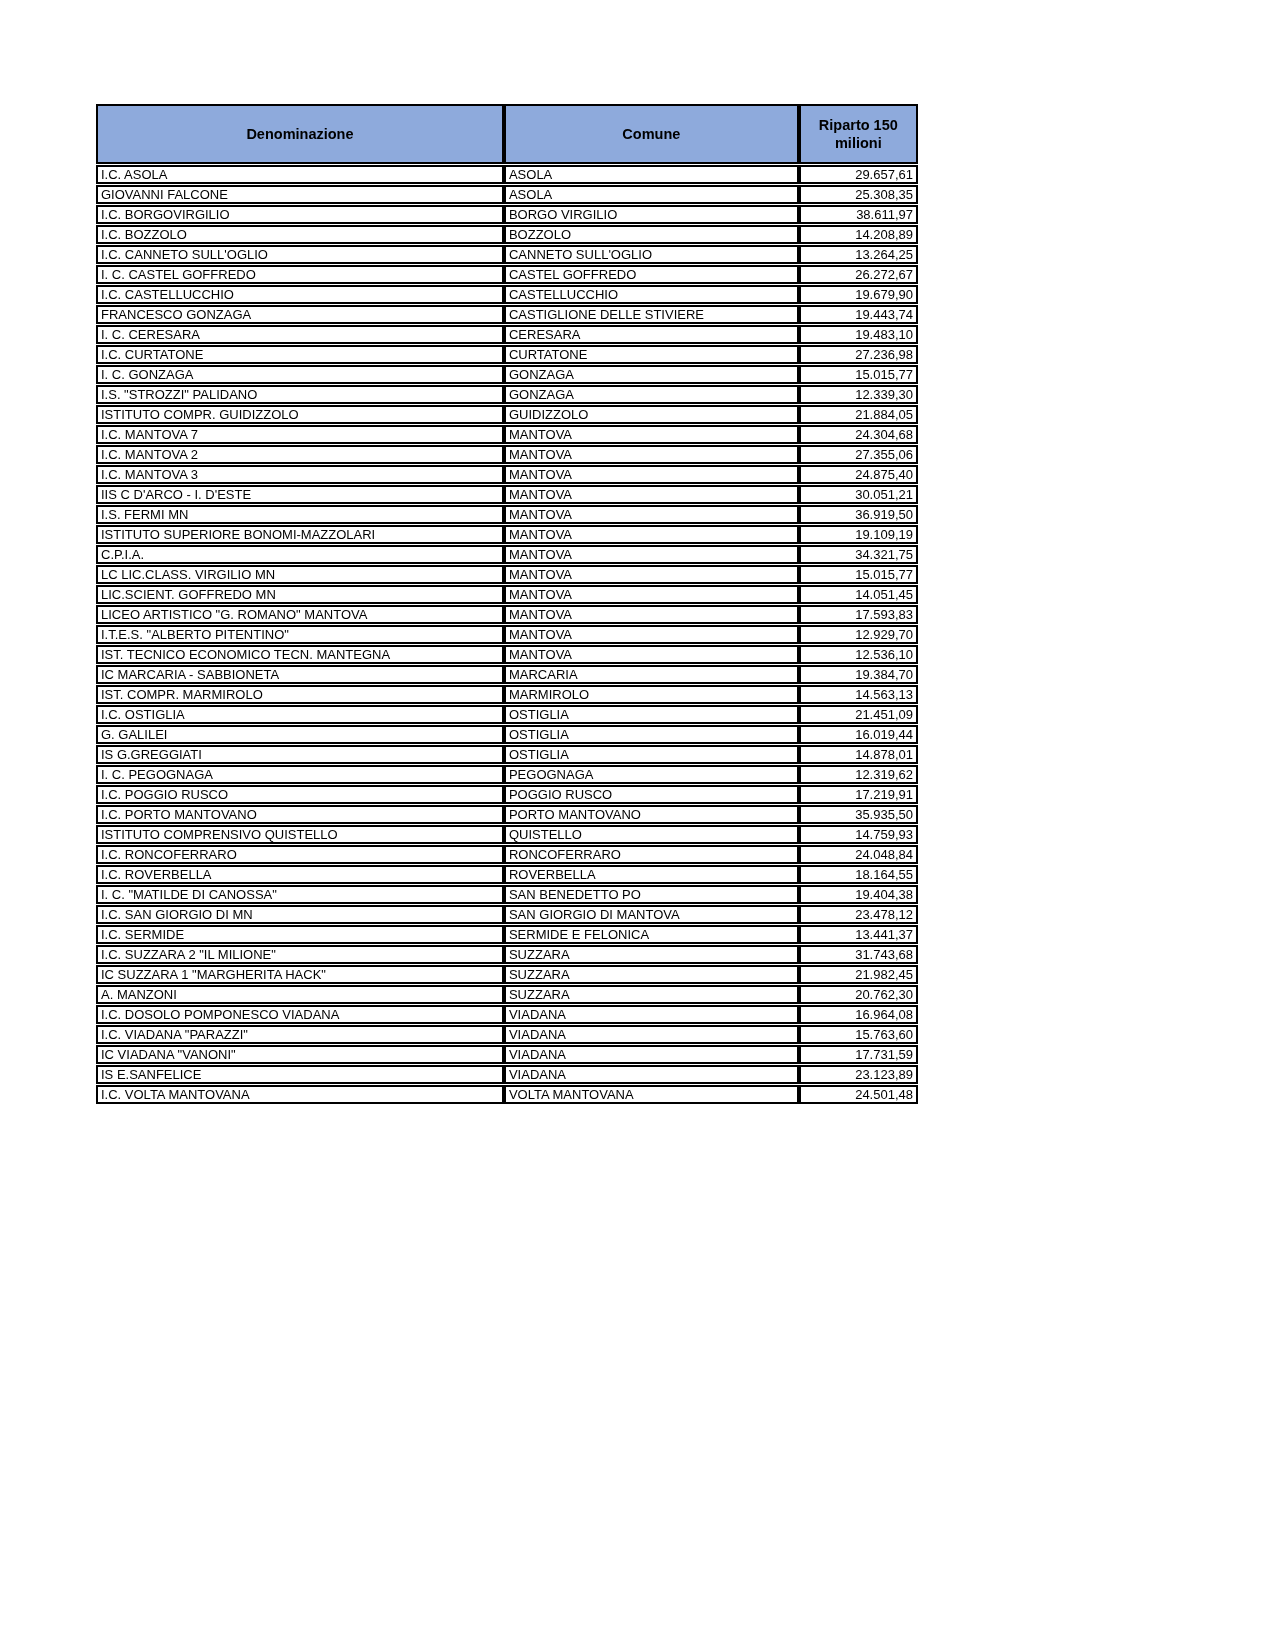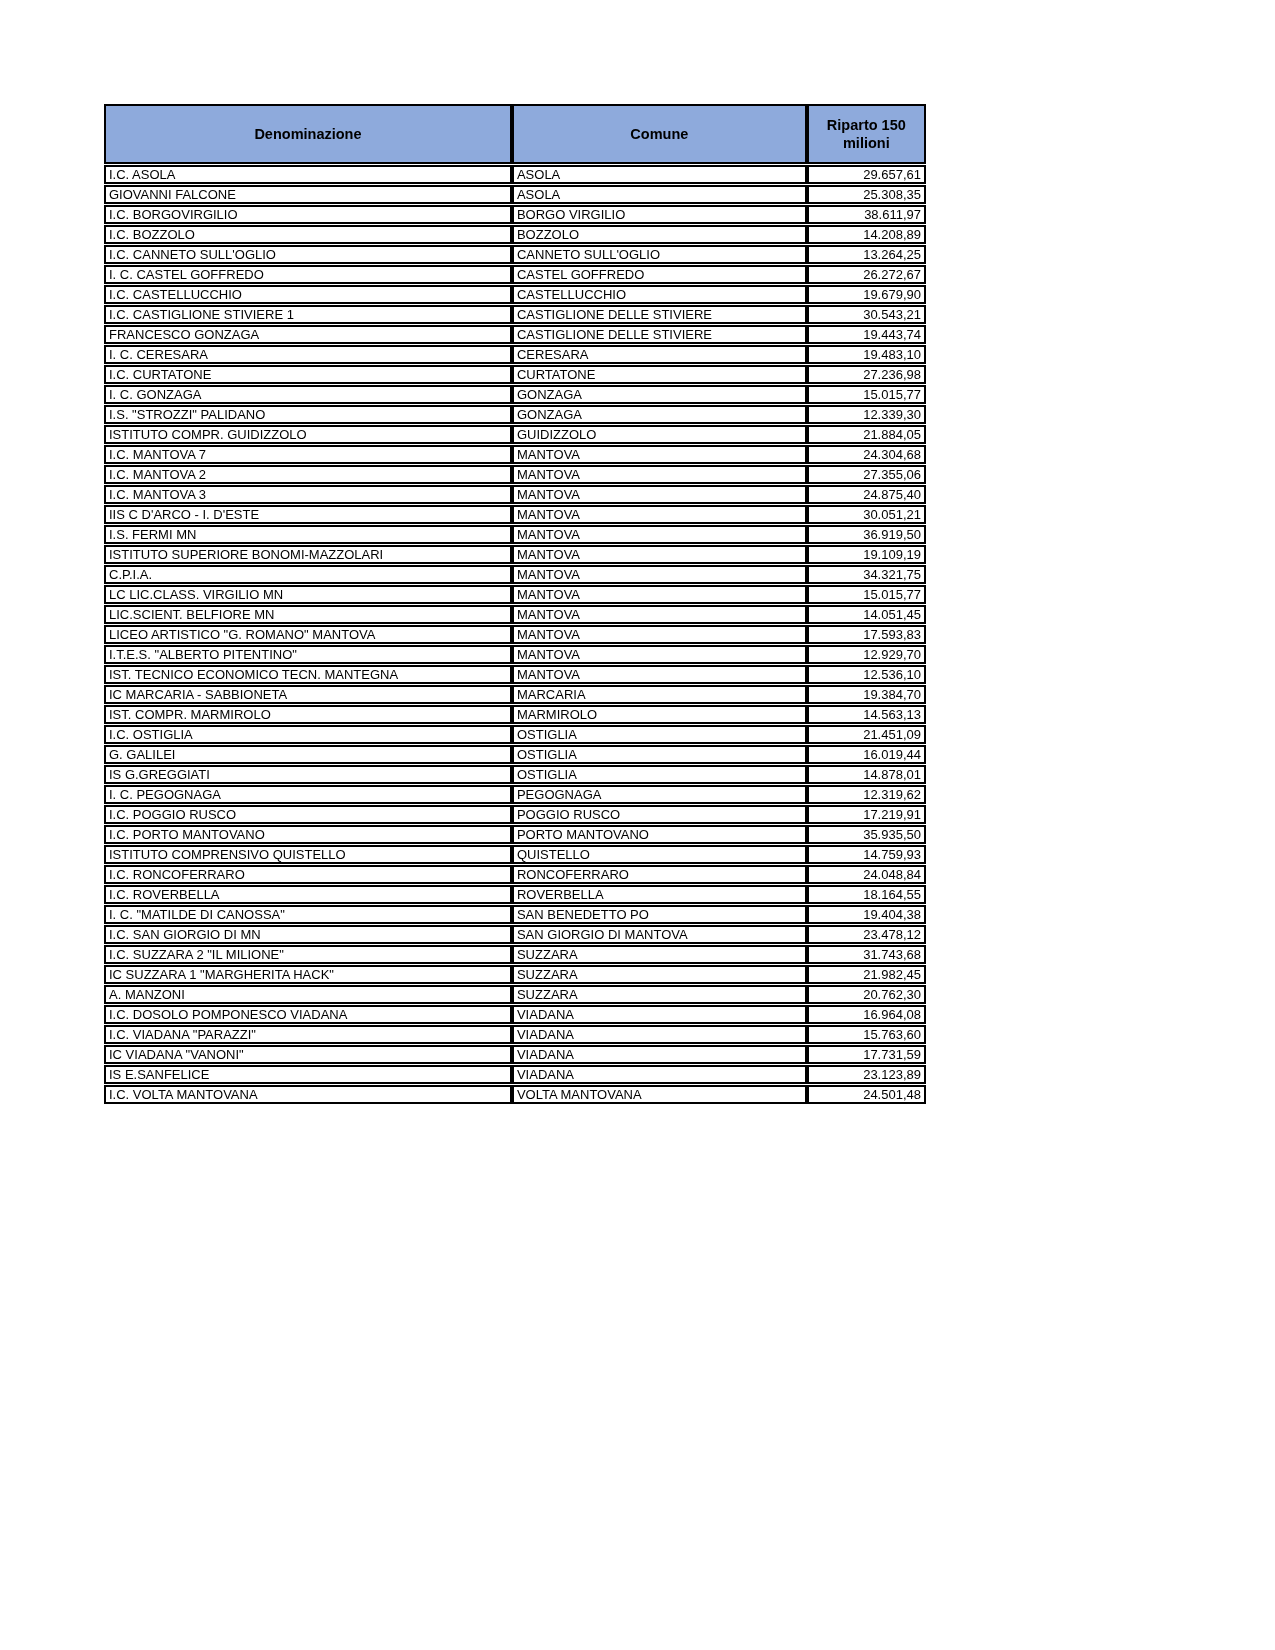--- a/index.html
+++ b/index.html
@@ -9,21 +9,21 @@
   }
   body {
     width: 1275px;
     height: 1650px;
     position: relative;
     font-family: "Liberation Sans", sans-serif;
     color: #000;
   }
   .sheet-table {
     position: absolute;
-    left: 104px;
+    left: 96px;
     top: 103px;
     width: 822px;
     border-collapse: separate;
     border-spacing: 0 1px;
     table-layout: fixed;
   }
   .sheet-table th {
     background: #8EAADC;
     border: 2px solid #000;
     font-weight: bold;
@@ -105,25 +105,20 @@
         <td class="cell-name">I. C. CASTEL GOFFREDO</td>
         <td class="cell-comune">CASTEL GOFFREDO</td>
         <td class="cell-value">26.272,67</td>
       </tr>
       <tr>
         <td class="cell-name">I.C. CASTELLUCCHIO</td>
         <td class="cell-comune">CASTELLUCCHIO</td>
         <td class="cell-value">19.679,90</td>
       </tr>
       <tr>
-        <td class="cell-name">I.C. CASTIGLIONE STIVIERE 1</td>
-        <td class="cell-comune">CASTIGLIONE DELLE STIVIERE</td>
-        <td class="cell-value">30.543,21</td>
-      </tr>
-      <tr>
         <td class="cell-name">FRANCESCO GONZAGA</td>
         <td class="cell-comune">CASTIGLIONE DELLE STIVIERE</td>
         <td class="cell-value">19.443,74</td>
       </tr>
       <tr>
         <td class="cell-name">I. C. CERESARA</td>
         <td class="cell-comune">CERESARA</td>
         <td class="cell-value">19.483,10</td>
       </tr>
       <tr>
@@ -180,21 +175,21 @@
         <td class="cell-name">C.P.I.A.</td>
         <td class="cell-comune">MANTOVA</td>
         <td class="cell-value">34.321,75</td>
       </tr>
       <tr>
         <td class="cell-name">LC LIC.CLASS. VIRGILIO MN</td>
         <td class="cell-comune">MANTOVA</td>
         <td class="cell-value">15.015,77</td>
       </tr>
       <tr>
-        <td class="cell-name">LIC.SCIENT. BELFIORE MN</td>
+        <td class="cell-name">LIC.SCIENT. GOFFREDO MN</td>
         <td class="cell-comune">MANTOVA</td>
         <td class="cell-value">14.051,45</td>
       </tr>
       <tr>
         <td class="cell-name">LICEO ARTISTICO "G. ROMANO" MANTOVA</td>
         <td class="cell-comune">MANTOVA</td>
         <td class="cell-value">17.593,83</td>
       </tr>
       <tr>
         <td class="cell-name">I.T.E.S. "ALBERTO PITENTINO"</td>
@@ -263,20 +258,25 @@
       </tr>
       <tr>
         <td class="cell-name">I. C. "MATILDE DI CANOSSA"</td>
         <td class="cell-comune">SAN BENEDETTO PO</td>
         <td class="cell-value">19.404,38</td>
       </tr>
       <tr>
         <td class="cell-name">I.C. SAN GIORGIO DI MN</td>
         <td class="cell-comune">SAN GIORGIO DI MANTOVA</td>
         <td class="cell-value">23.478,12</td>
+      </tr>
+      <tr>
+        <td class="cell-name">I.C. SERMIDE</td>
+        <td class="cell-comune">SERMIDE E FELONICA</td>
+        <td class="cell-value">13.441,37</td>
       </tr>
       <tr>
         <td class="cell-name">I.C. SUZZARA 2  "IL MILIONE"</td>
         <td class="cell-comune">SUZZARA</td>
         <td class="cell-value">31.743,68</td>
       </tr>
       <tr>
         <td class="cell-name">IC SUZZARA  1 "MARGHERITA HACK"</td>
         <td class="cell-comune">SUZZARA</td>
         <td class="cell-value">21.982,45</td>

